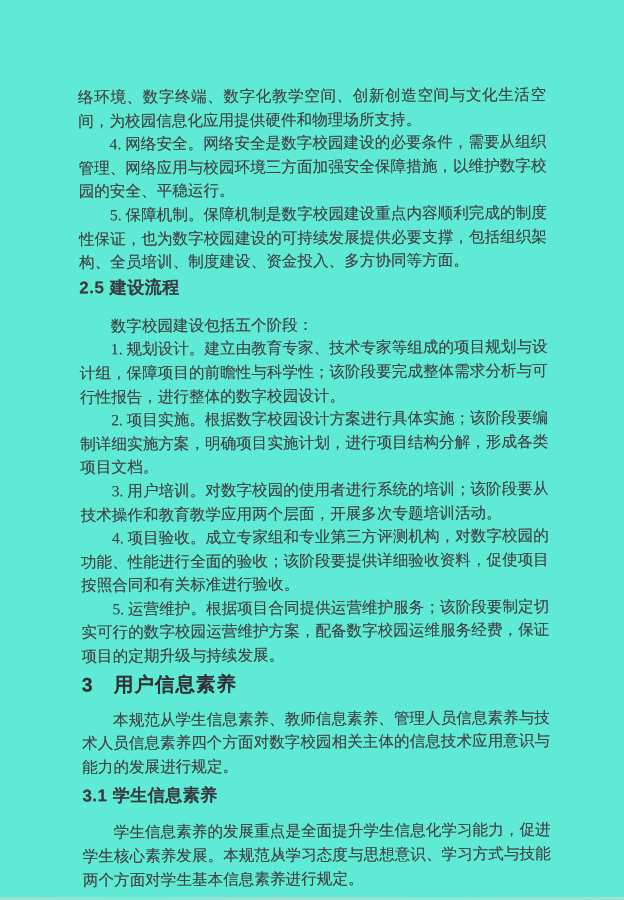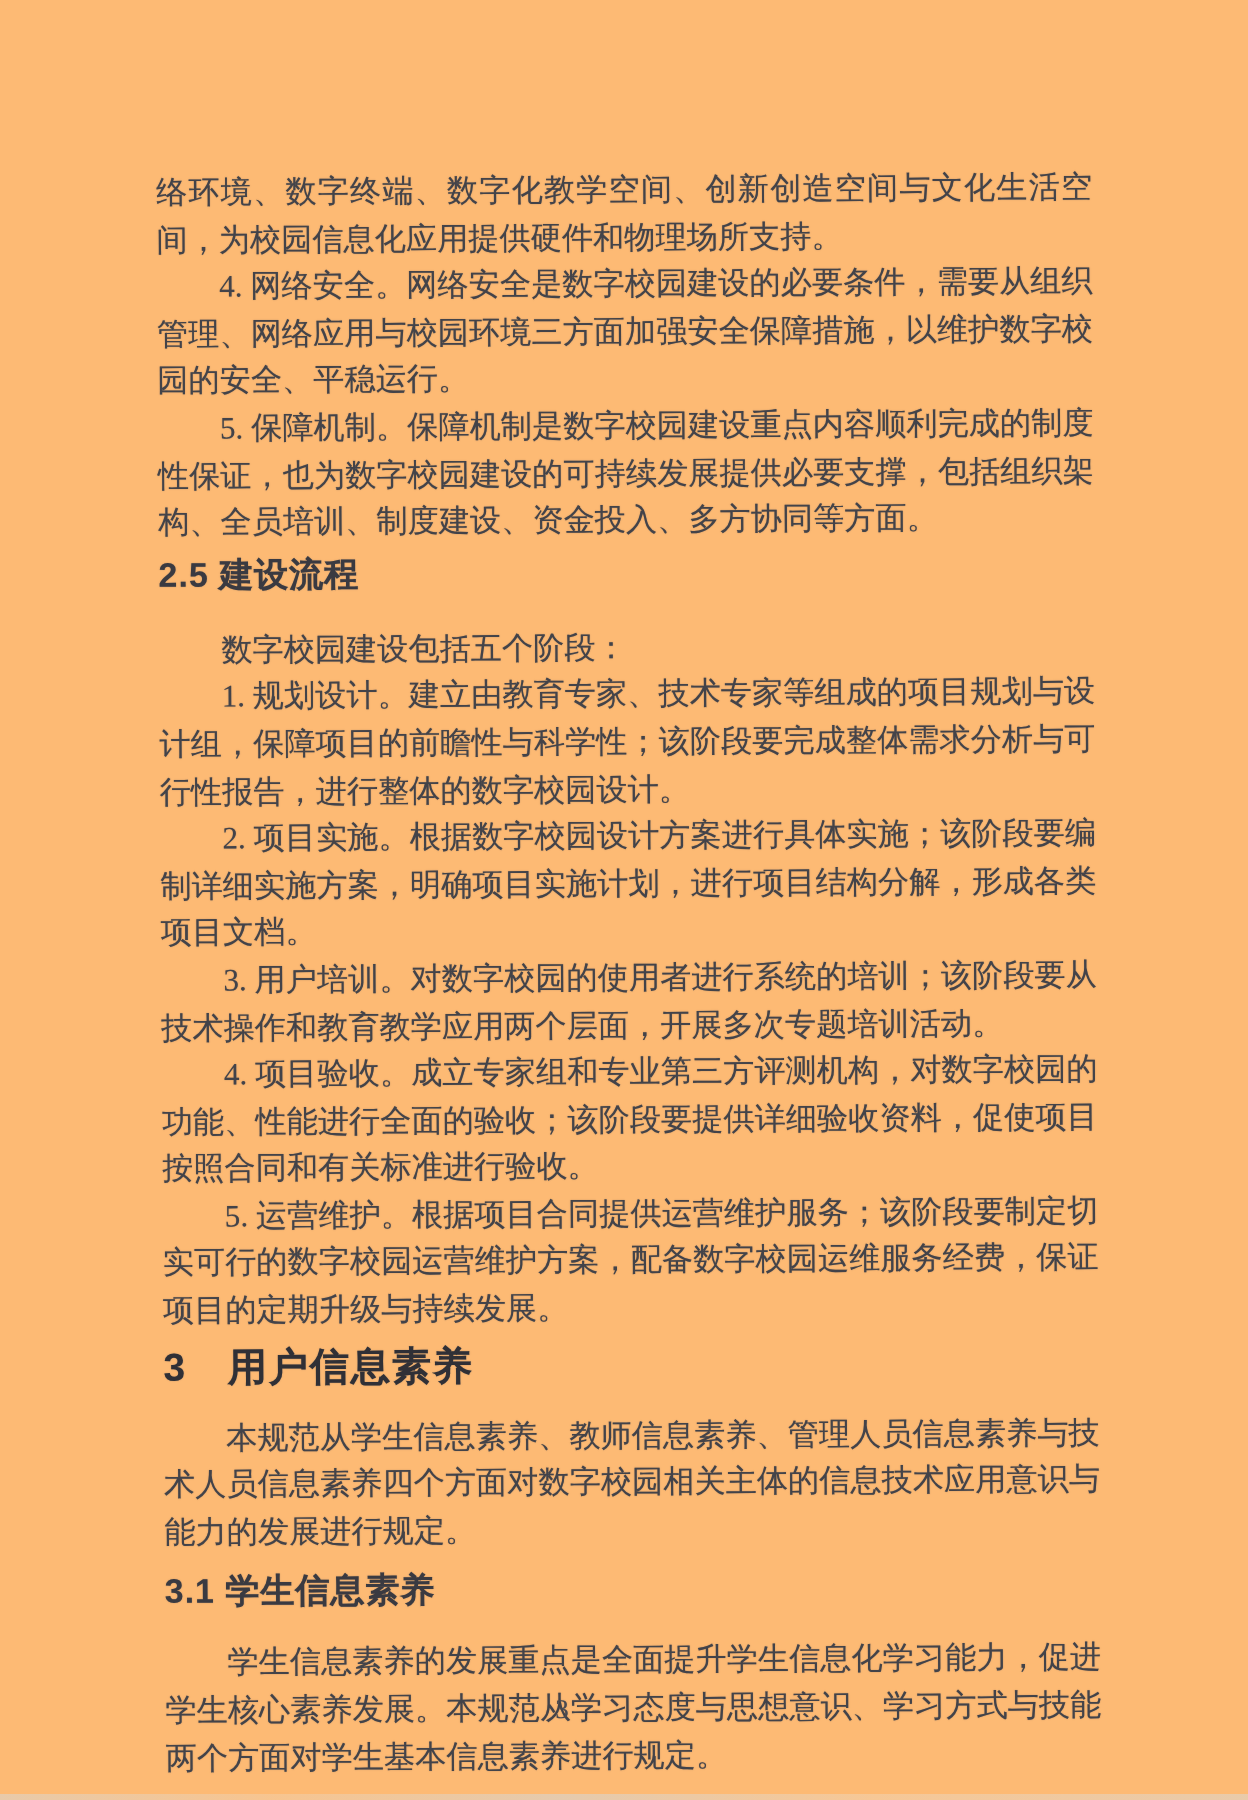--- a/index.html
+++ b/index.html
@@ -4,21 +4,21 @@
 <style>
   html, body {
     margin: 0;
     padding: 0;
     background: #ffffff;
   }
   .page {
     position: relative;
     width: 624px;
     height: 900px;
-    background: #fdba74;
+    background: #5eead4;
     overflow: hidden;
     font-family: "Liberation Serif", "DejaVu Serif", serif;
   }
   .doc-content {
     position: absolute;
     top: 84px;
     left: 78px;
     width: 468px;
     transform: rotate(-0.35deg);
     transform-origin: 50% 0;

